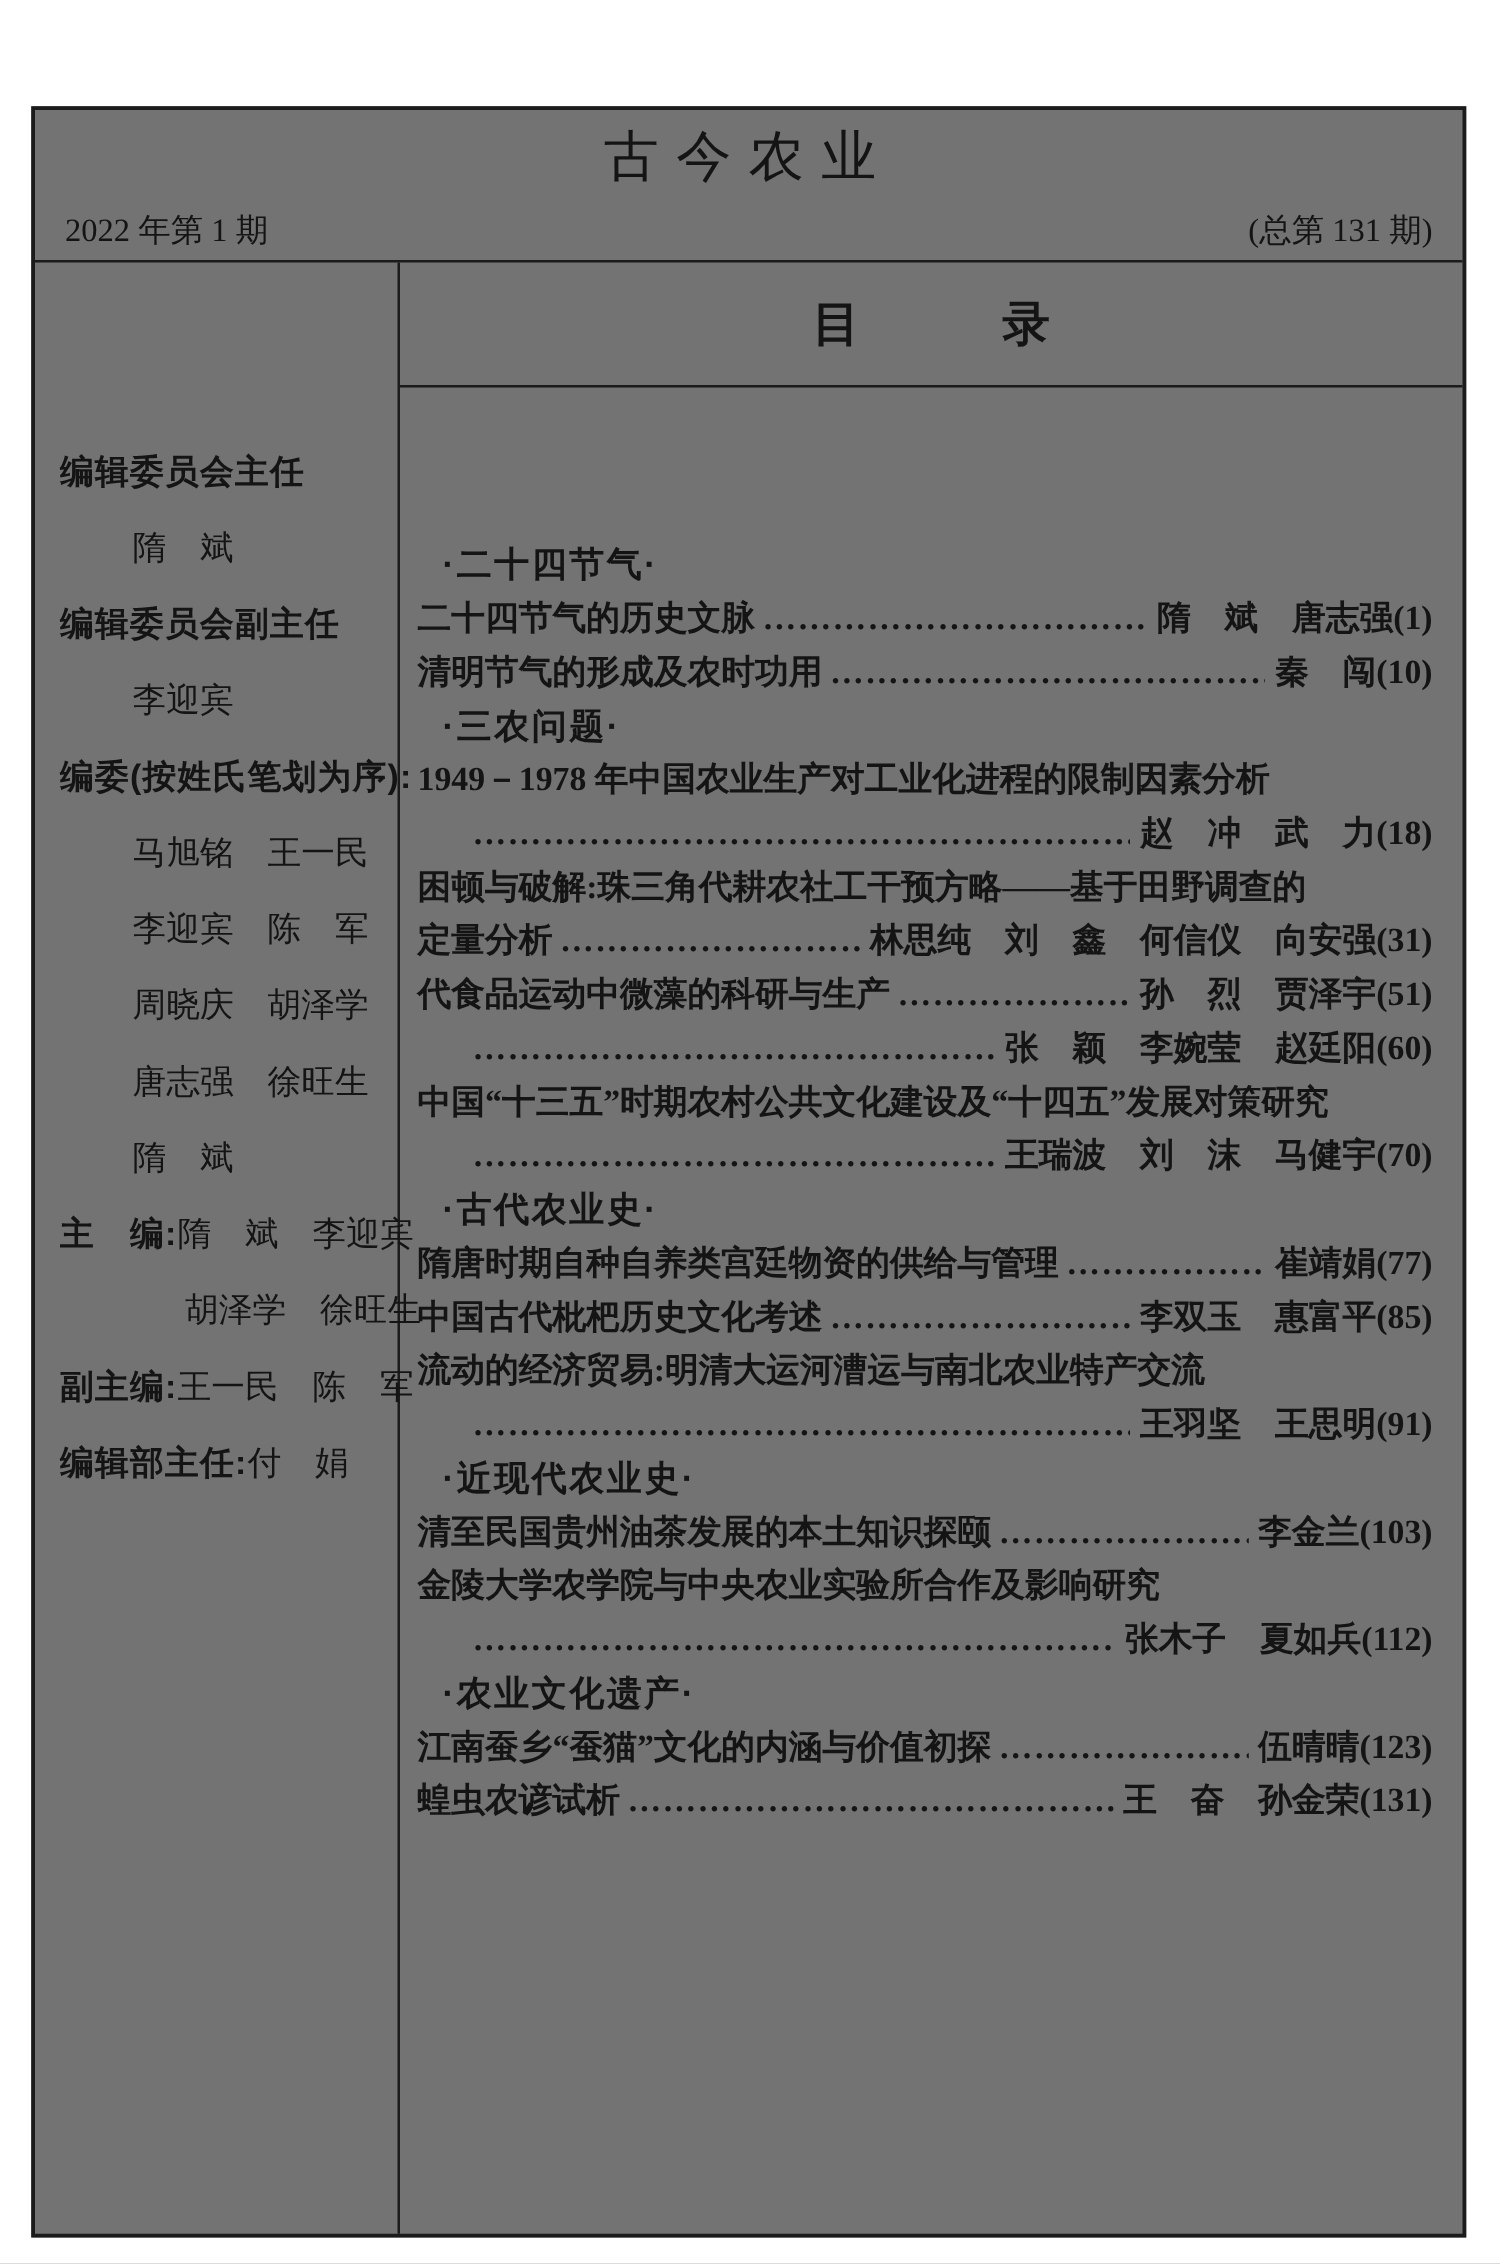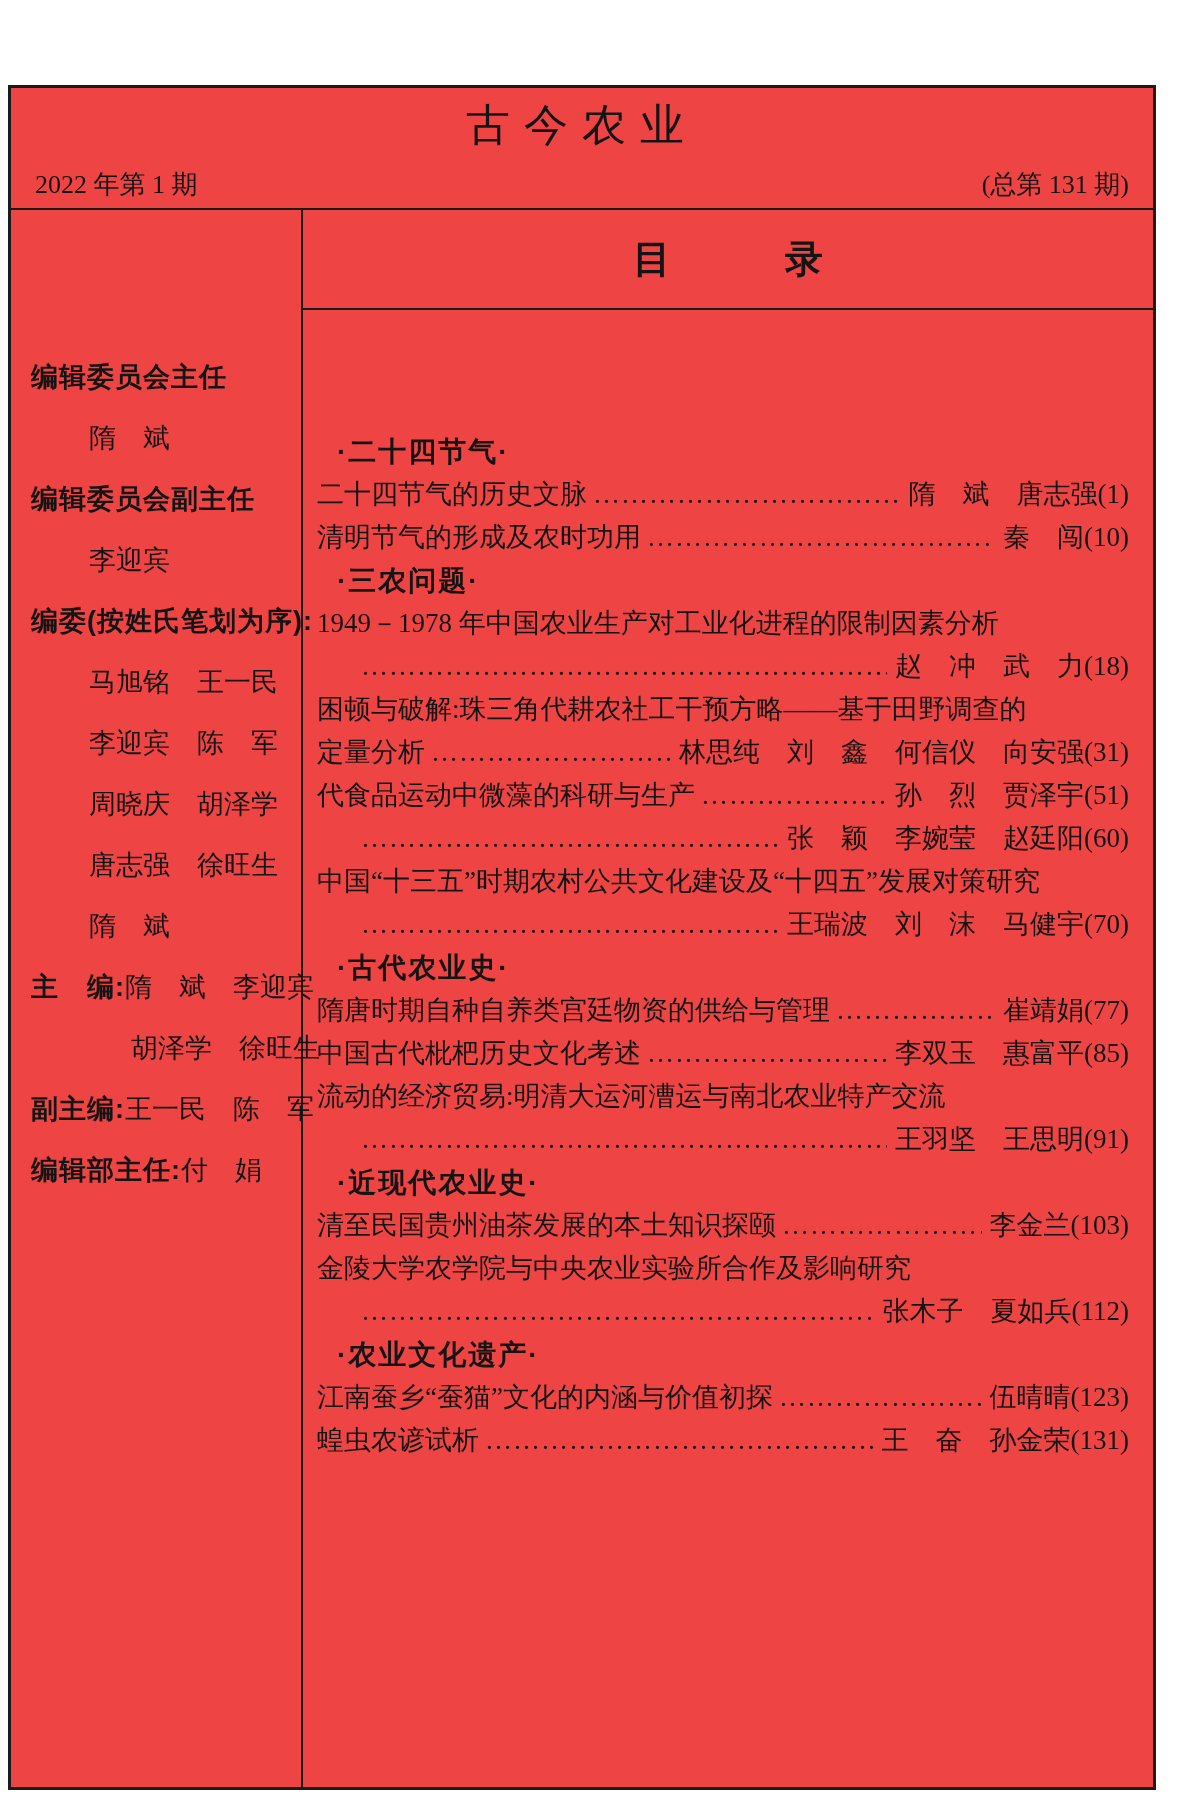--- a/index.html
+++ b/index.html
@@ -5,25 +5,25 @@
   html,body{margin:0;padding:0;}
   body{
     width:1200px;height:1811px;
     background:#ffffff;
     color:#141414;
     font-family:"Liberation Serif", serif;
     position:relative;
     overflow:hidden;
   }
   .page-box{
-    position:absolute;left:8px;top:85px;width:1148px;height:1705px;
+    position:absolute;left:25px;top:85px;width:1148px;height:1705px;
     border:3px solid #1b1b1b;
     box-sizing:border-box;
     display:flex;flex-direction:column;
-    background:#ef4444;
+    background:#737373;
   }
   
   .box-header{
     height:122px;flex:0 0 122px;
     border-bottom:2px solid #1b1b1b;
     position:relative;box-sizing:border-box;
   }
   .journal-title{
     position:absolute;top:8px;left:0;right:0;
     text-align:center;
@@ -87,20 +87,21 @@
     font-size:28px;
     line-height:43px;
     letter-spacing:2px;
     padding-left:20px;
   }
   .toc-line{
     display:flex;
     align-items:flex-end;
     line-height:43px;
     white-space:nowrap;
+    font-weight:bold;
   }
   .toc-line .t{flex:0 0 auto;}
   .toc-line .dots{
     flex:1 1 auto;min-width:0;
     overflow:hidden;
     margin:0 8px 0 6px;
     letter-spacing:1px;
   }
   .toc-line .authors{flex:0 0 auto;text-align:right;}
   .toc-line.cont{padding-left:38px;}

